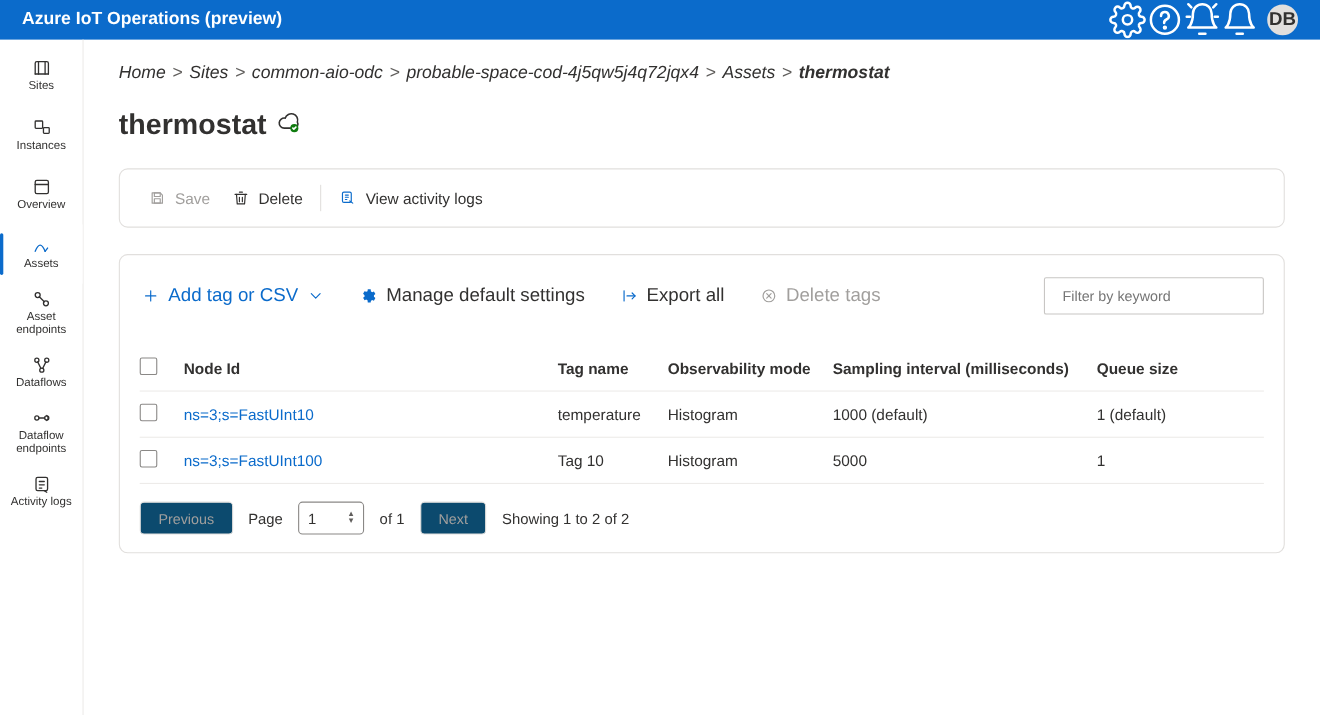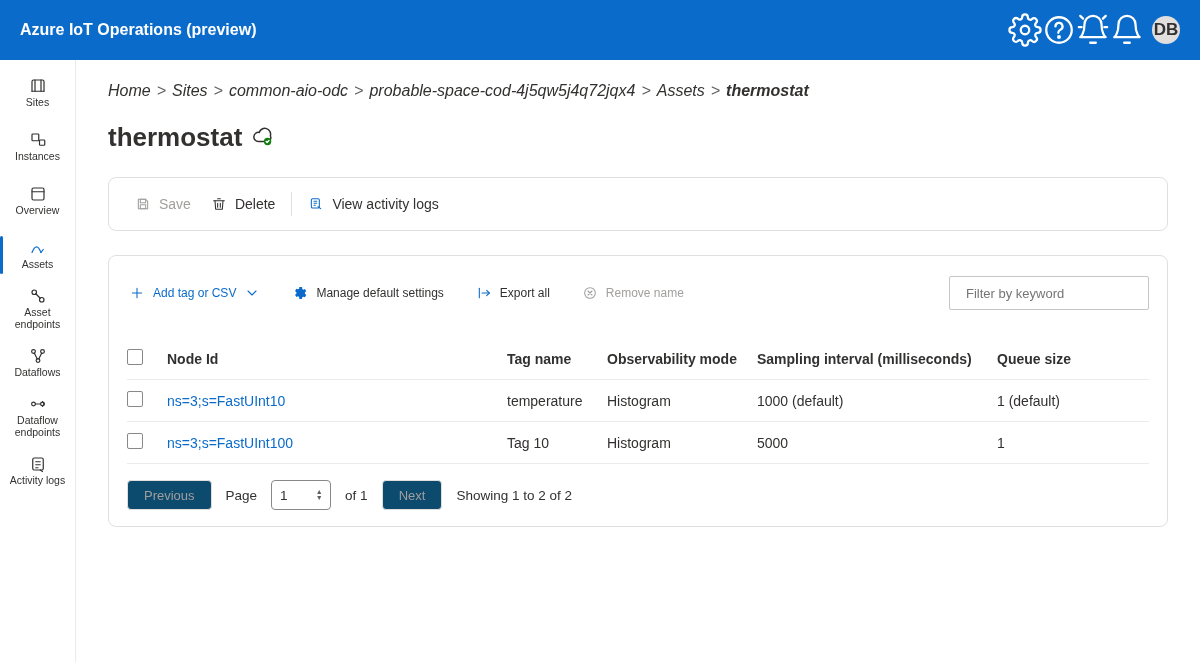--- a/index.html
+++ b/index.html
@@ -1,19 +1,19 @@
 <!DOCTYPE html>
 <html><head>
 <meta charset="utf-8">
 <style>
   * { box-sizing: border-box; margin: 0; padding: 0; font-family: "Segoe UI", -apple-system, BlinkMacSystemFont, sans-serif; }
   body { width: 1200px; height: 662px; overflow: hidden; background: #fff; color: #323130; }
 
   
-  .top-header { height: 60px; background: #0b6bcb; color: #fff; display: flex; align-items: center; padding: 0 20px; }
+  .top-header { height: 36px; background: #0b6bcb; color: #fff; display: flex; align-items: center; padding: 0 20px; }
   .top-header .brand { font-weight: 600; font-size: 16px; }
   .top-header .spacer { flex: 1; }
   .top-header .hicon { width: 34px; height: 34px; display: flex; align-items: center; justify-content: center; cursor: pointer; border-radius: 4px; }
   .top-header .avatar { width: 28px; height: 28px; border-radius: 50%; background: #e1dfdd; color: #323130; font-size: 17px; font-weight: 600; display: flex; align-items: center; justify-content: center; margin-left: 8px; }
 
   
   .body-row { display: flex; height: calc(100% - 48px); }
   .sidebar { width: 76px; border-right: 1px solid #edebe9; display: flex; flex-direction: column; padding-top: 6px; }
   .side-item { display: flex; flex-direction: column; align-items: center; justify-content: center; height: 54px; font-size: 11px; color: #323130; cursor: pointer; text-align: center; gap: 2px; }
   .side-item.active { background: #fff; position: relative; }
@@ -42,21 +42,21 @@
 
   
   .tabs { display: flex; gap: 24px; margin-top: 28px; border-bottom: 1px solid transparent; }
   .tab { font-size: 14px; padding: 6px 0 10px 0; cursor: pointer; color: #323130; position: relative; }
   .tab.active { font-weight: 600; }
   .tab.active::after { content: ""; position: absolute; left: 0; right: 0; bottom: 0; height: 3px; background: #0b6bcb; border-radius: 2px; }
 
   
   .tags-card { margin-top: 24px; border: 1px solid #e1dfdd; border-radius: 8px; padding: 20px 18px 16px 18px; }
   .tags-toolbar { display: flex; align-items: center; gap: 28px; }
-  .tb-btn { display: flex; align-items: center; gap: 8px; font-size: 12px; background: transparent; border: none; cursor: pointer; color: #0b6bcb; padding: 4px 2px; }
+  .tb-btn { display: flex; align-items: center; gap: 8px; font-size: 17px; background: transparent; border: none; cursor: pointer; color: #0b6bcb; padding: 4px 2px; }
   .tb-btn.dark { color: #323130; }
   .tb-btn.disabled { color: #a19f9d; cursor: default; }
   .tb-btn svg { width: 16px; height: 16px; }
   .tb-spacer { flex: 1; }
   .filter-box { width: 200px; height: 34px; border: 1px solid #c8c6c4; border-radius: 2px; display: flex; align-items: center; padding: 0 10px; gap: 6px; }
   .filter-box input { border: none; outline: none; flex: 1; font-size: 13px; background: transparent; }
 
   
   .tbl { margin-top: 28px; width: 100%; }
   .tbl .hrow, .tbl .drow { display: grid; grid-template-columns: 40px 340px 100px 150px 240px 130px; align-items: center; min-height: 42px; border-bottom: 1px solid #edebe9; font-size: 14px; }
@@ -257,21 +257,21 @@
               <path d="M9 12h11"></path>
               <path d="M16 8l4 4-4 4"></path>
             </svg>
           <span>Export all</span>
         </button>
         <button class="tb-btn disabled">
           <svg viewBox="0 0 24 24">
               <circle cx="12" cy="12" r="8"></circle>
               <path d="M9 9l6 6M15 9l-6 6"></path>
             </svg>
-          <span>Remove name</span>
+          <span>Delete tags</span>
         </button>
         <div class="tb-spacer"></div>
         <div class="filter-box">
           <svg viewBox="0 0 24 24" width="15" height="15" style="color:#605e5c">
               <circle cx="11" cy="11" r="6"></circle>
               <path d="M20 20l-4-4"></path>
             </svg>
           <input type="text" placeholder="Filter by keyword" style="">
         </div>
       </div>

